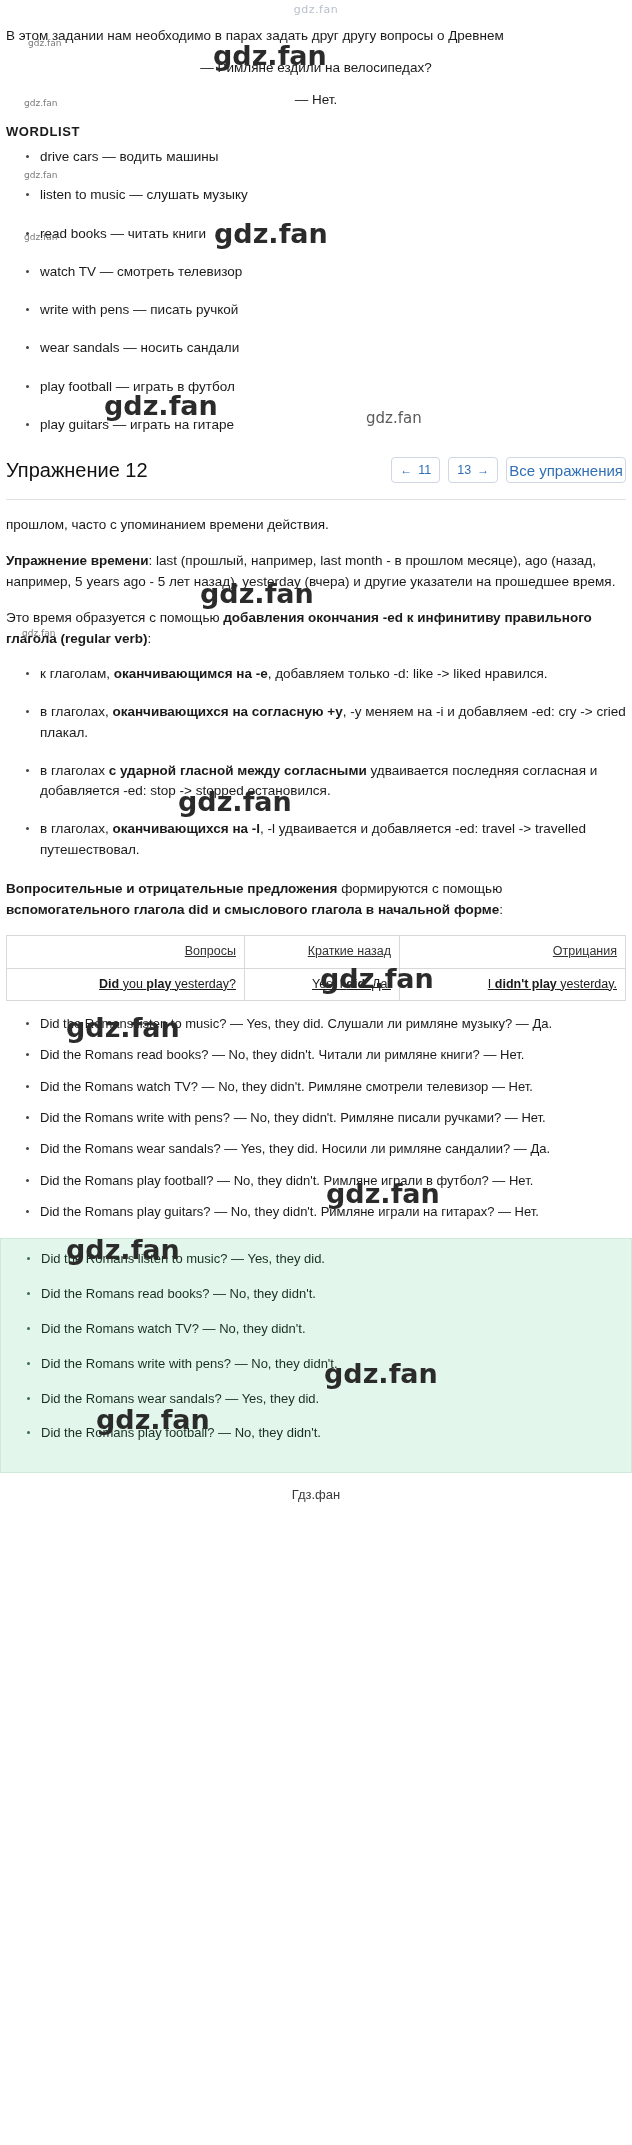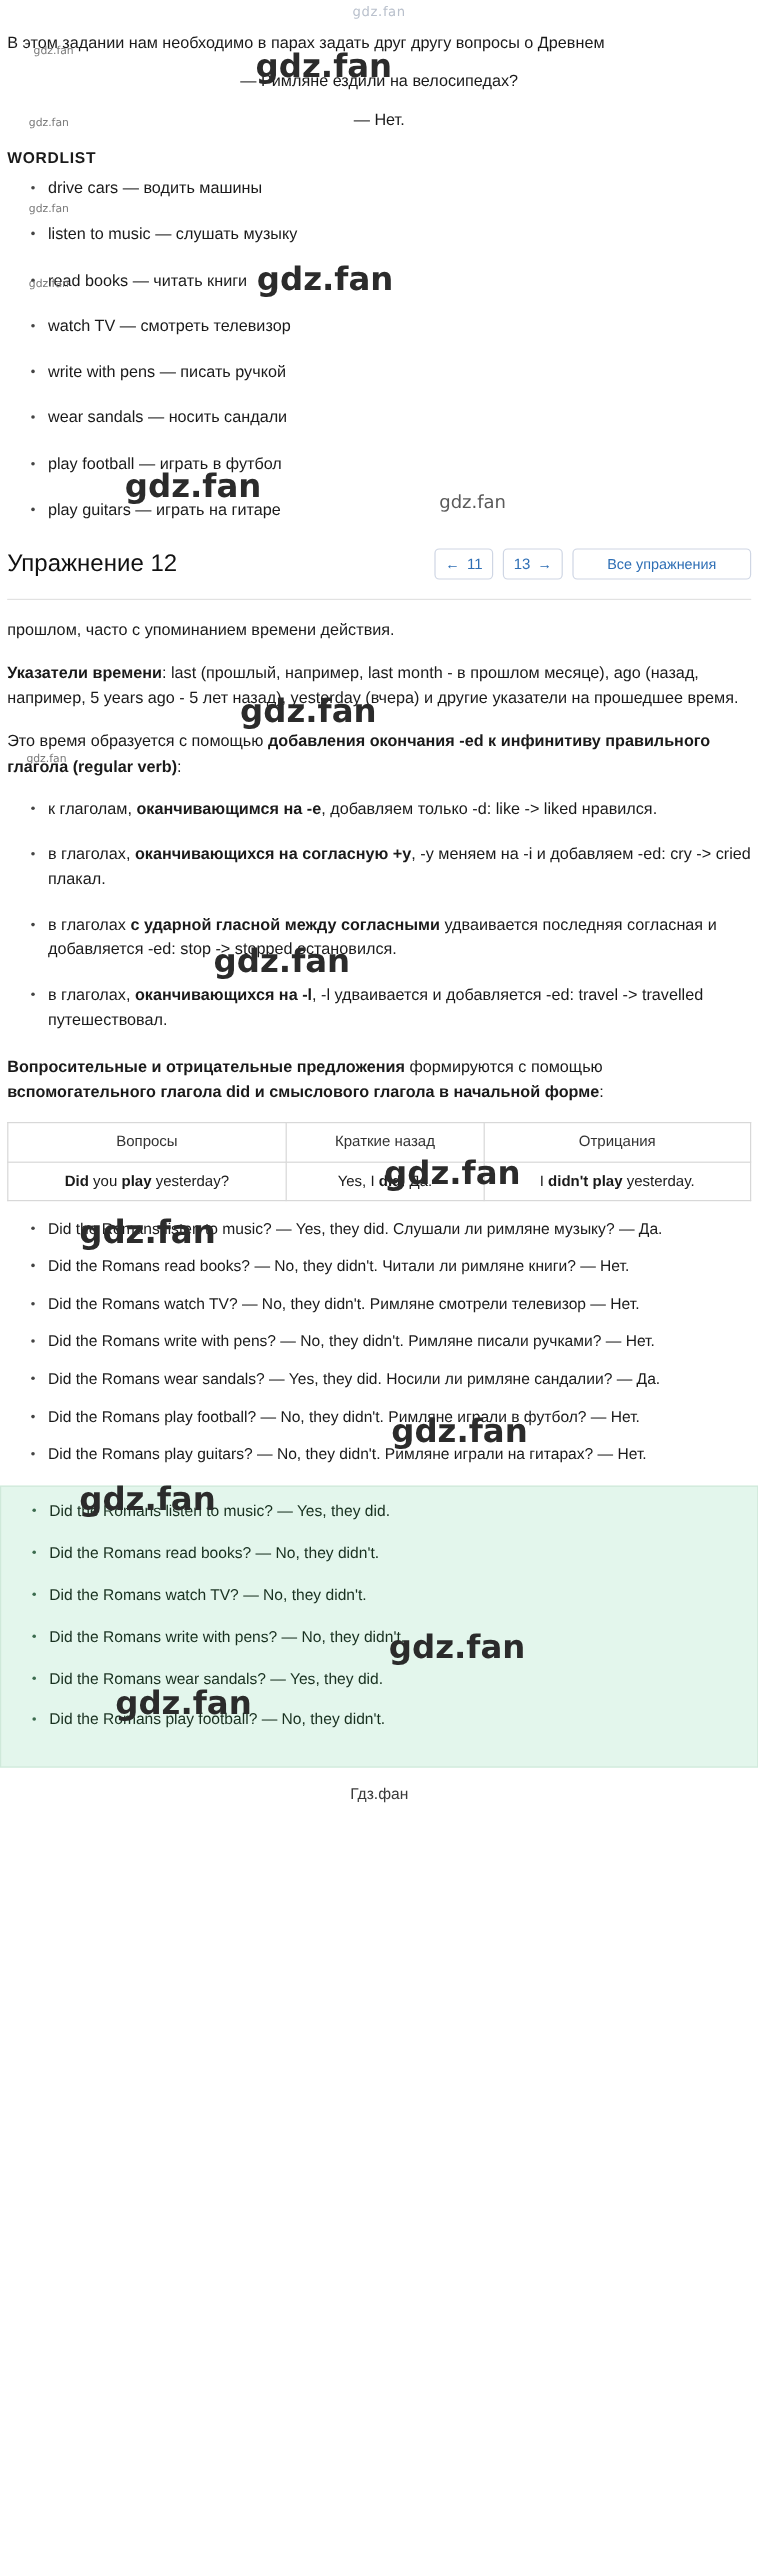--- a/index.html
+++ b/index.html
@@ -108,22 +108,22 @@
   }
   .navbtn .arw { color: #2f6fb5; font-size: 12px; }
   .all-btn {
     border: 1px solid #cfd6e4;
     background: #fff;
     color: #2f6fb5;
     border-radius: 4px;
     height: 26px;
     display: flex;
     align-items: center;
-    padding: 0 28px;
-    font-size: 12px;
+    padding: 0 2px;
+    font-size: 15px;
     box-sizing: border-box;
     cursor: pointer;
     white-space: nowrap;
     overflow: hidden;
   }
   .divider {
     border: 0;
     border-top: 1px solid #e2e2e2;
     margin: 12px 0 10px 0;
   }
@@ -134,24 +134,25 @@
   }
   b { font-weight: bold; }
   table.gram {
     width: 100%;
     border-collapse: collapse;
     font-size: 12.5px;
     margin: 10px 0 10px 0;
   }
   table.gram th, table.gram td {
     border: 1px solid #d8d8d8;
-    padding: 7px 24px;
-    text-align: center;
+    padding: 7px 8px;
+    text-align: right;
     font-weight: normal;
     line-height: 1.4;
+    text-decoration: underline;
   }
   table.gram th { color: #333; }
   ul.qa {
     margin: 10px 0 0 0;
     padding-left: 34px;
     list-style: none;
   }
   ul.qa li {
     position: relative;
     font-size: 13px;
@@ -252,21 +253,21 @@
           <span class="arw">→</span>
         </div>
         <div class="all-btn">Все упражнения</div>
       </div>
     </div>
 
     <hr class="divider">
 
     <p class="sec">прошлом, часто с упоминанием времени действия.</p>
 
-    <p class="sec"><b>Указатели времени</b><span>: last (прошлый, например, last month - в прошлом месяце), ago (назад, например, 5 years ago - 5 лет назад), yesterday (вчера) и другие указатели на прошедшее время.</span></p>
+    <p class="sec"><b>Упражнение времени</b><span>: last (прошлый, например, last month - в прошлом месяце), ago (назад, например, 5 years ago - 5 лет назад), yesterday (вчера) и другие указатели на прошедшее время.</span></p>
 
     <p class="sec"><span>Это время образуется с помощью </span><b>добавления окончания -ed к инфинитиву правильного глагола (regular verb)</b><span>:</span></p>
 
     <ul class="bul">
       <li><span>к глаголам, </span><b>оканчивающимся на -e</b><span>, добавляем только -d: like -&gt; liked нравился.</span></li>
       <li><span>в глаголах, </span><b>оканчивающихся на согласную +у</b><span>, -у меняем на -i и добавляем -ed: cry -&gt; cried плакал.</span></li>
       <li><span>в глаголах </span><b>с ударной гласной между согласными</b><span> удваивается последняя согласная и добавляется -ed: stop -&gt; stopped остановился.</span></li>
       <li><span>в глаголах, </span><b>оканчивающихся на -l</b><span>, -l удваивается и добавляется -ed: travel -&gt; travelled путешествовал.</span></li>
     </ul>
 

